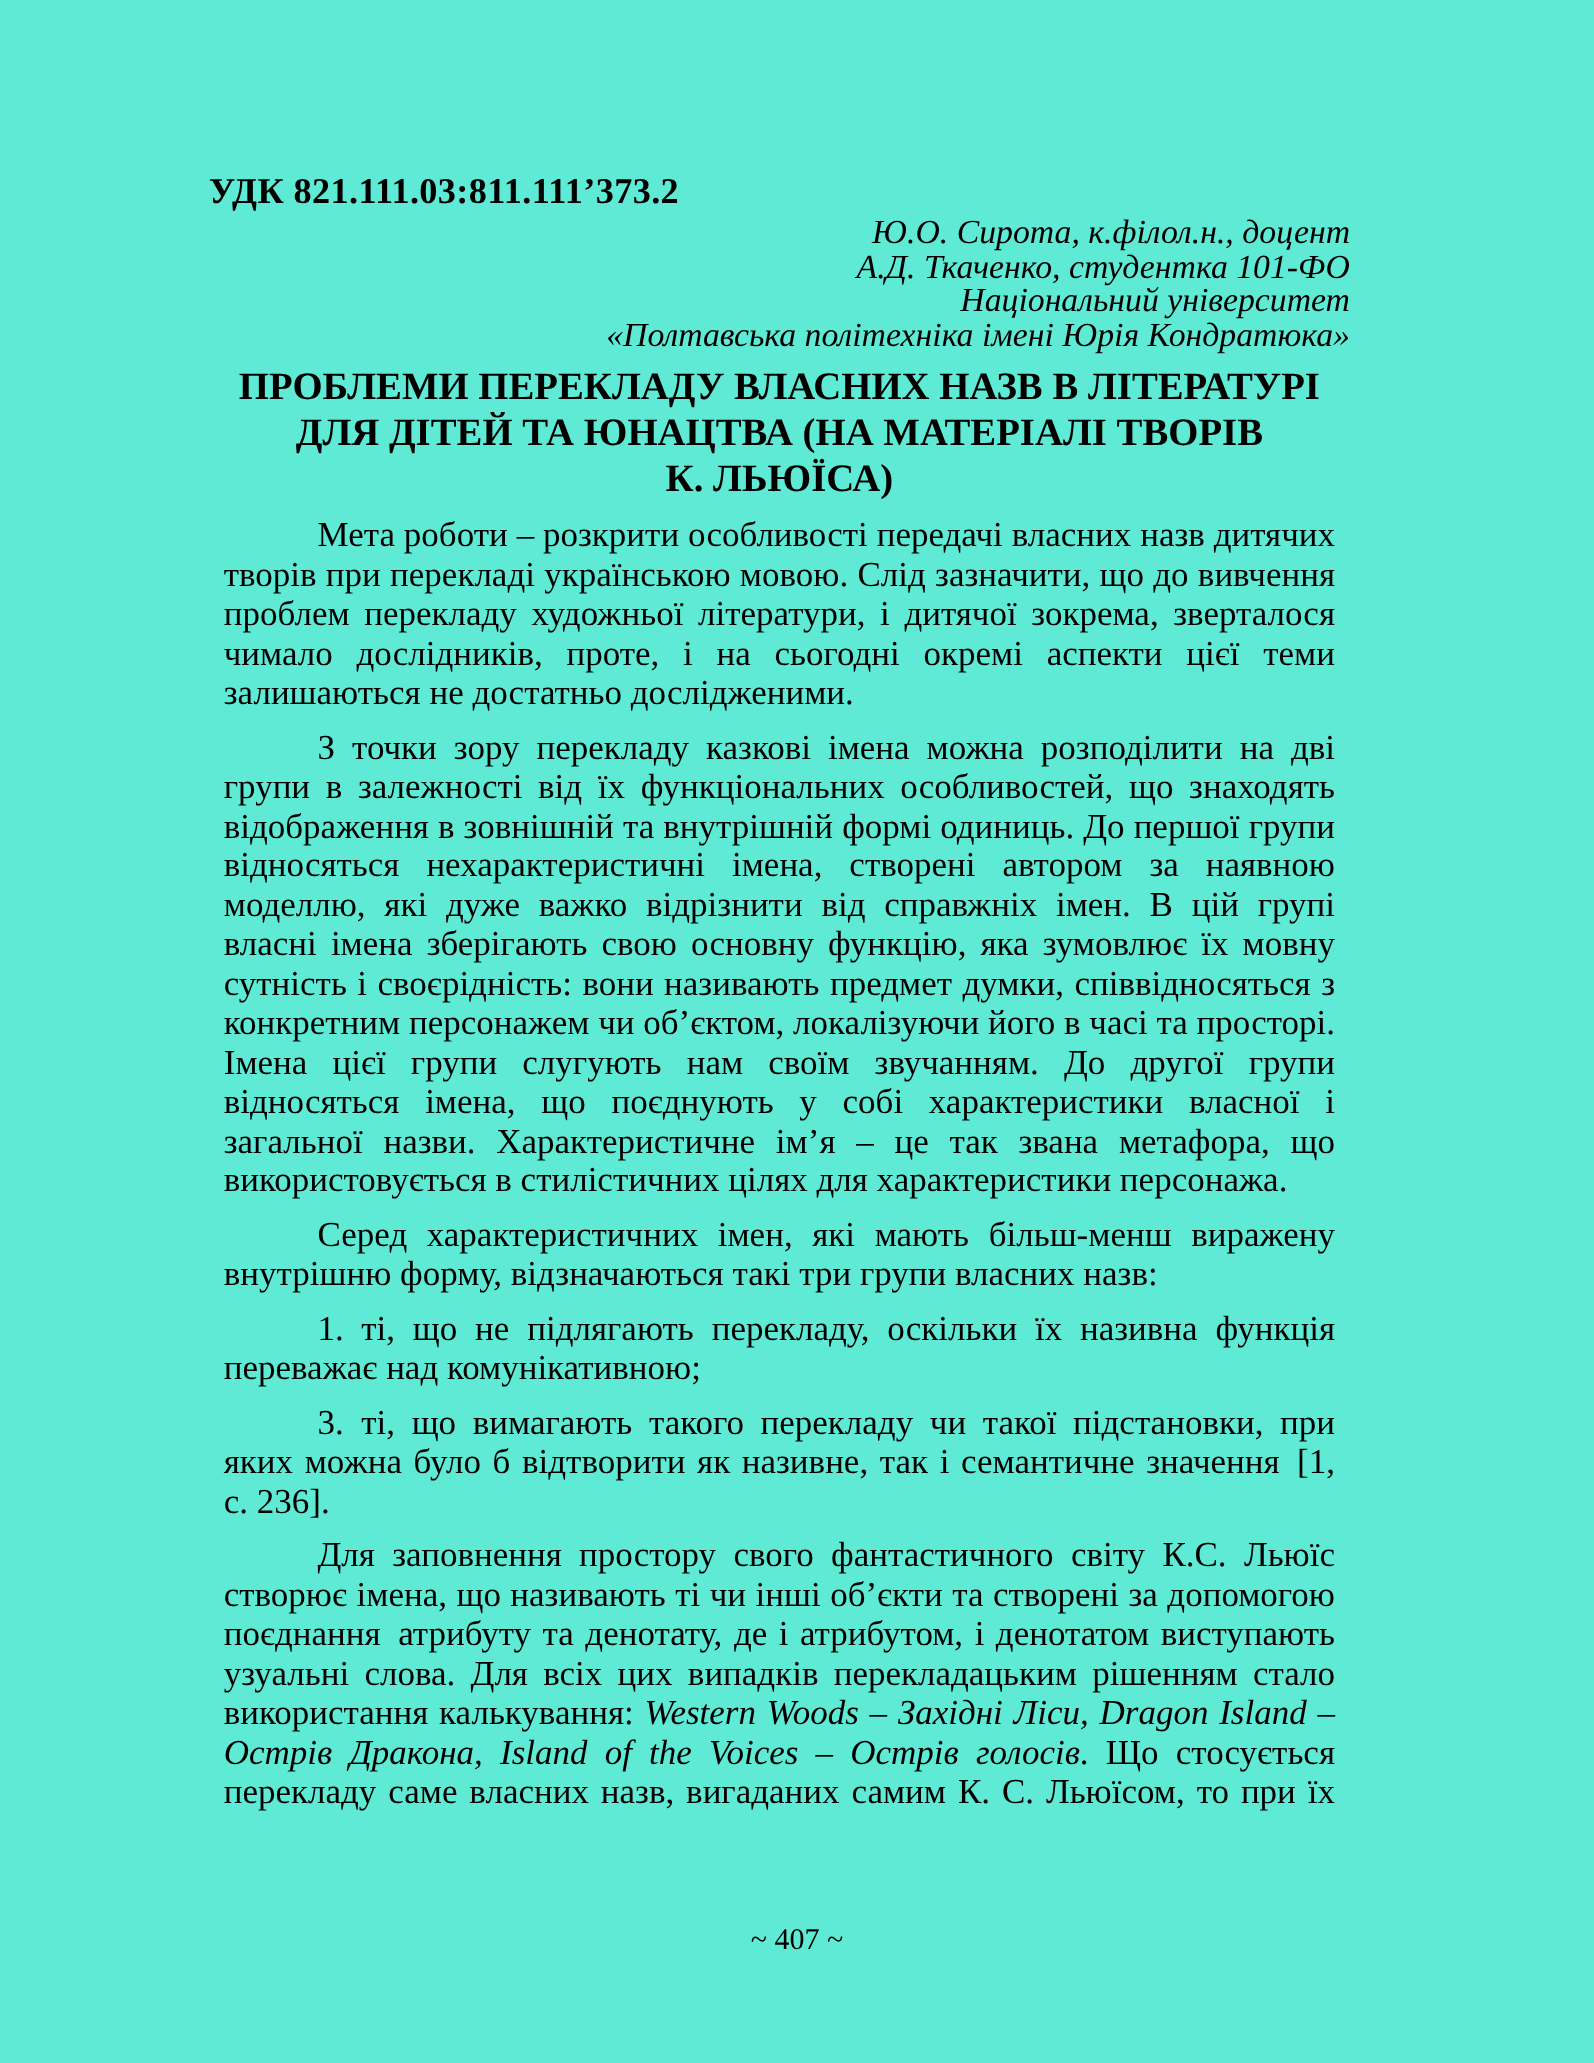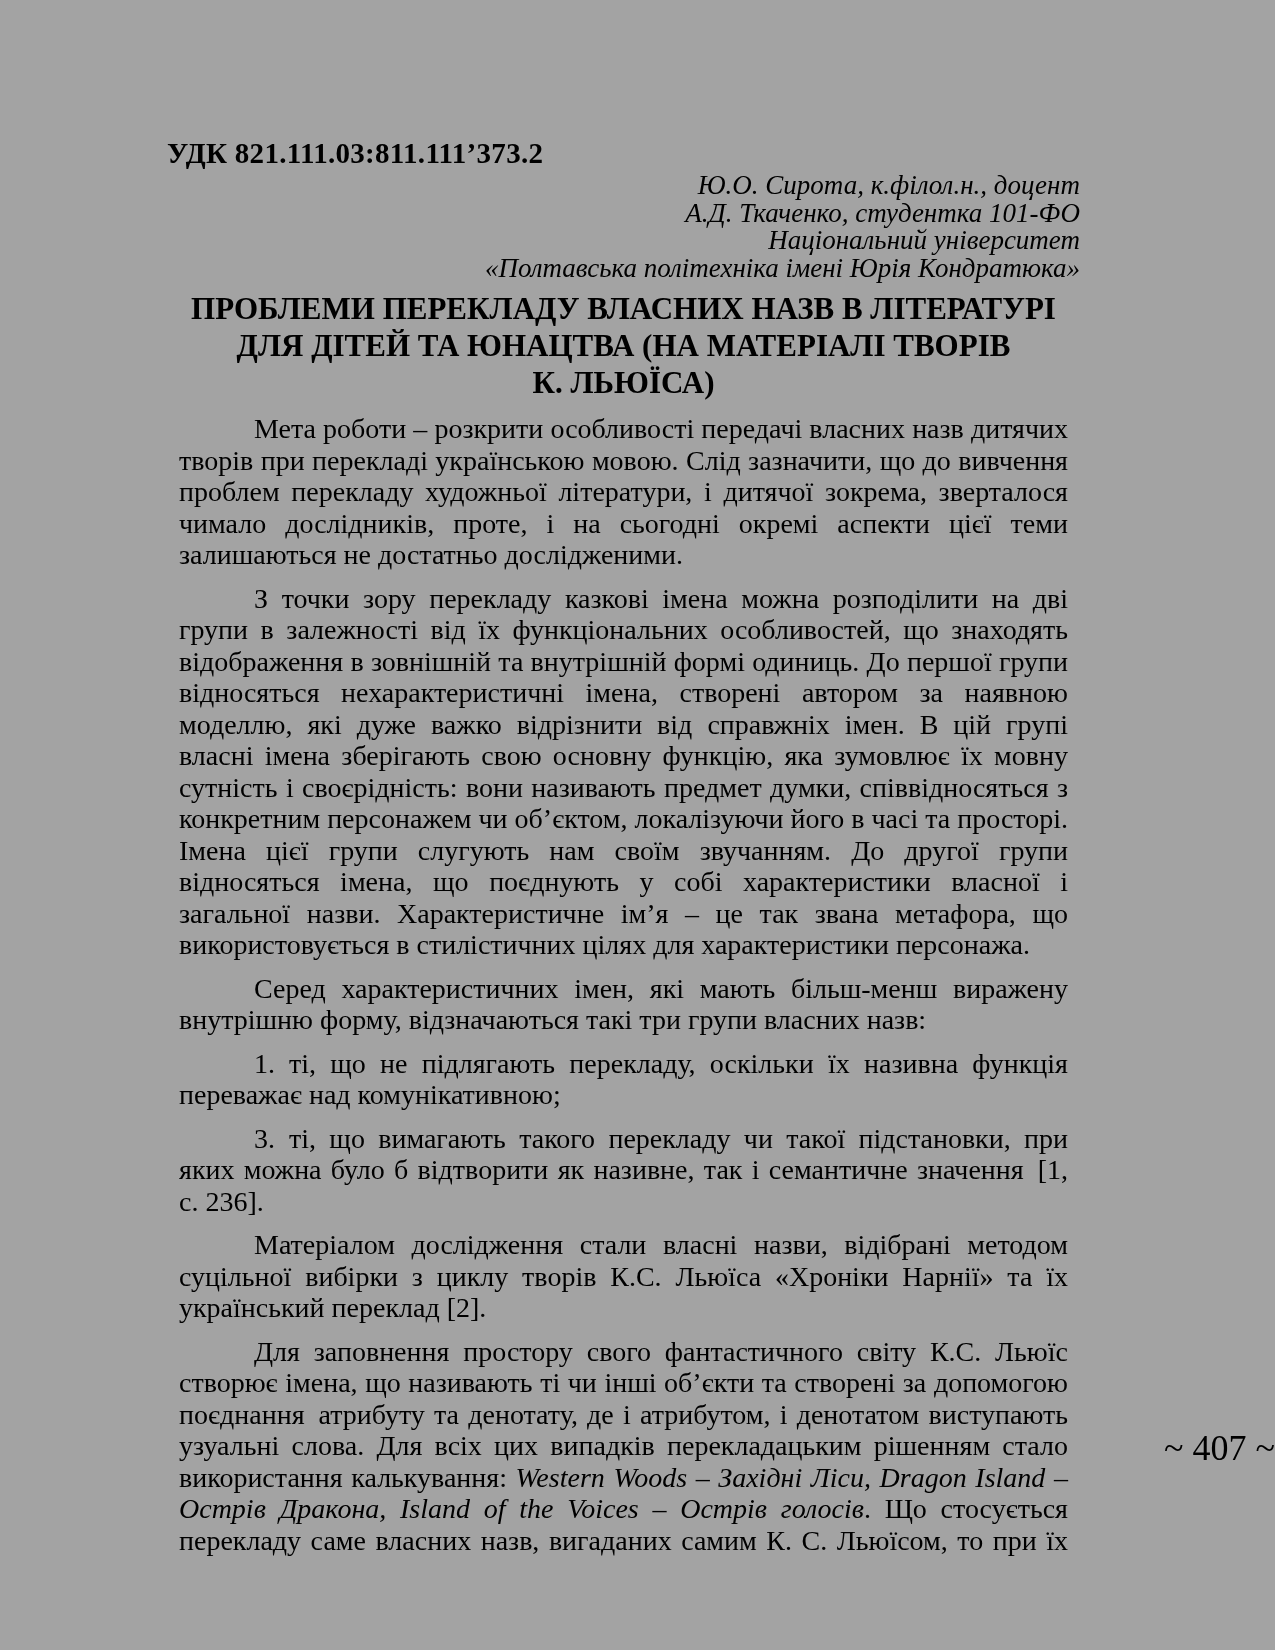--- a/index.html
+++ b/index.html
@@ -4,21 +4,21 @@
 <style>
   html, body {
     margin: 0;
     padding: 0;
     background: #ffffff;
   }
   .page {
     position: relative;
     width: 1275px;
     height: 1650px;
-    background: #a3a3a3;
+    background: #5eead4;
     color: #000000;
     font-family: "Liberation Serif", "DejaVu Serif", serif;
     overflow: hidden;
   }
   .content {
     position: absolute;
     left: 167px;
     top: 136px;
     width: 913px;
   }
@@ -55,24 +55,24 @@
   }
   .calque {
     text-align-last: justify;
   }
   .italic {
     font-style: italic;
   }
   .page-number {
     position: absolute;
     left: 0;
-    top: 1433px;
+    top: 1537px;
     width: 1275px;
-    text-align: right;
-    font-size: 36px;
+    text-align: center;
+    font-size: 24px;
     line-height: 31px;
   }
 </style>
 </head>
 <body>
 
 <div class="page">
   <div class="content">
 
     <div class="udc">УДК 821.111.03:811.111’373.2</div>
@@ -94,20 +94,19 @@
 
     <p class="body-p">З точки зору перекладу казкові імена можна розподілити на дві групи в залежності від їх функціональних особливостей, що знаходять відображення в зовнішній та внутрішній формі одиниць. До першої групи відносяться нехарактеристичні імена, створені автором за наявною моделлю, які дуже важко відрізнити від справжніх імен. В цій групі власні імена зберігають свою основну функцію, яка зумовлює їх мовну сутність і своєрідність: вони називають предмет думки, співвідносяться з конкретним персонажем чи об’єктом, локалізуючи його в часі та просторі. Імена цієї групи слугують нам своїм звучанням. До другої групи відносяться імена, що поєднують у собі характеристики власної і загальної назви. Характеристичне ім’я – це так звана метафора, що використовується в стилістичних цілях для характеристики персонажа.</p>
 
     <p class="body-p">Серед характеристичних імен, які мають більш-менш виражену внутрішню форму, відзначаються такі три групи власних назв:</p>
 
     <p class="body-p">1. ті, що не підлягають перекладу, оскільки їх називна функція переважає над комунікативною;</p>
 
 
     <p class="body-p">3. ті, що вимагають такого перекладу чи такої підстановки, при яких можна було б відтворити як називне, так і семантичне значення [1, с. 236].</p>
 
-    <p class="body-p">Матеріалом дослідження стали власні назви, відібрані методом суцільної вибірки з циклу творів К.С. Льюїса «Хроніки Нарнії» та їх український переклад [2].</p>
 
     <p class="body-p calque"><span>Для заповнення простору свого фантастичного світу К.С. Льюїс створює імена, що називають ті чи інші об’єкти та створені за допомогою поєднання атрибуту та денотату, де і атрибутом, і денотатом виступають узуальні слова. Для всіх цих випадків перекладацьким рішенням стало використання калькування: </span><span class="italic">Western Woods – Західні Ліси, Dragon Island – Острів Дракона, Island of the Voices – Острів голосів</span><span>. Що стосується перекладу саме власних назв, вигаданих самим К. С. Льюїсом, то при їх</span></p>
 
   </div>
 
   <div class="page-number">~ 407 ~</div>
 </div>
 
 </body></html>

